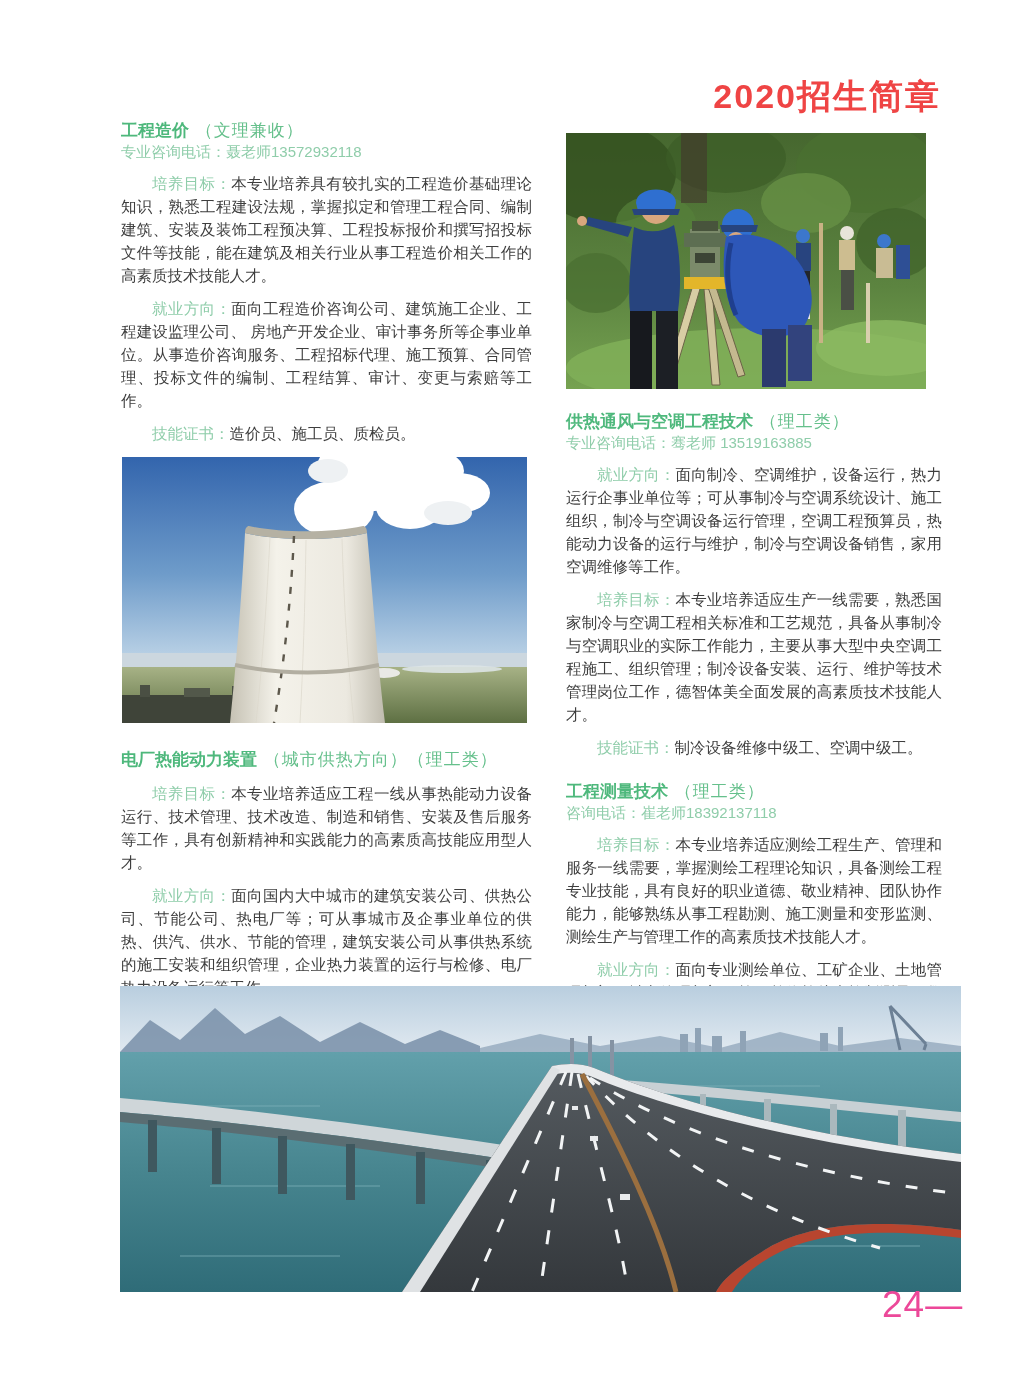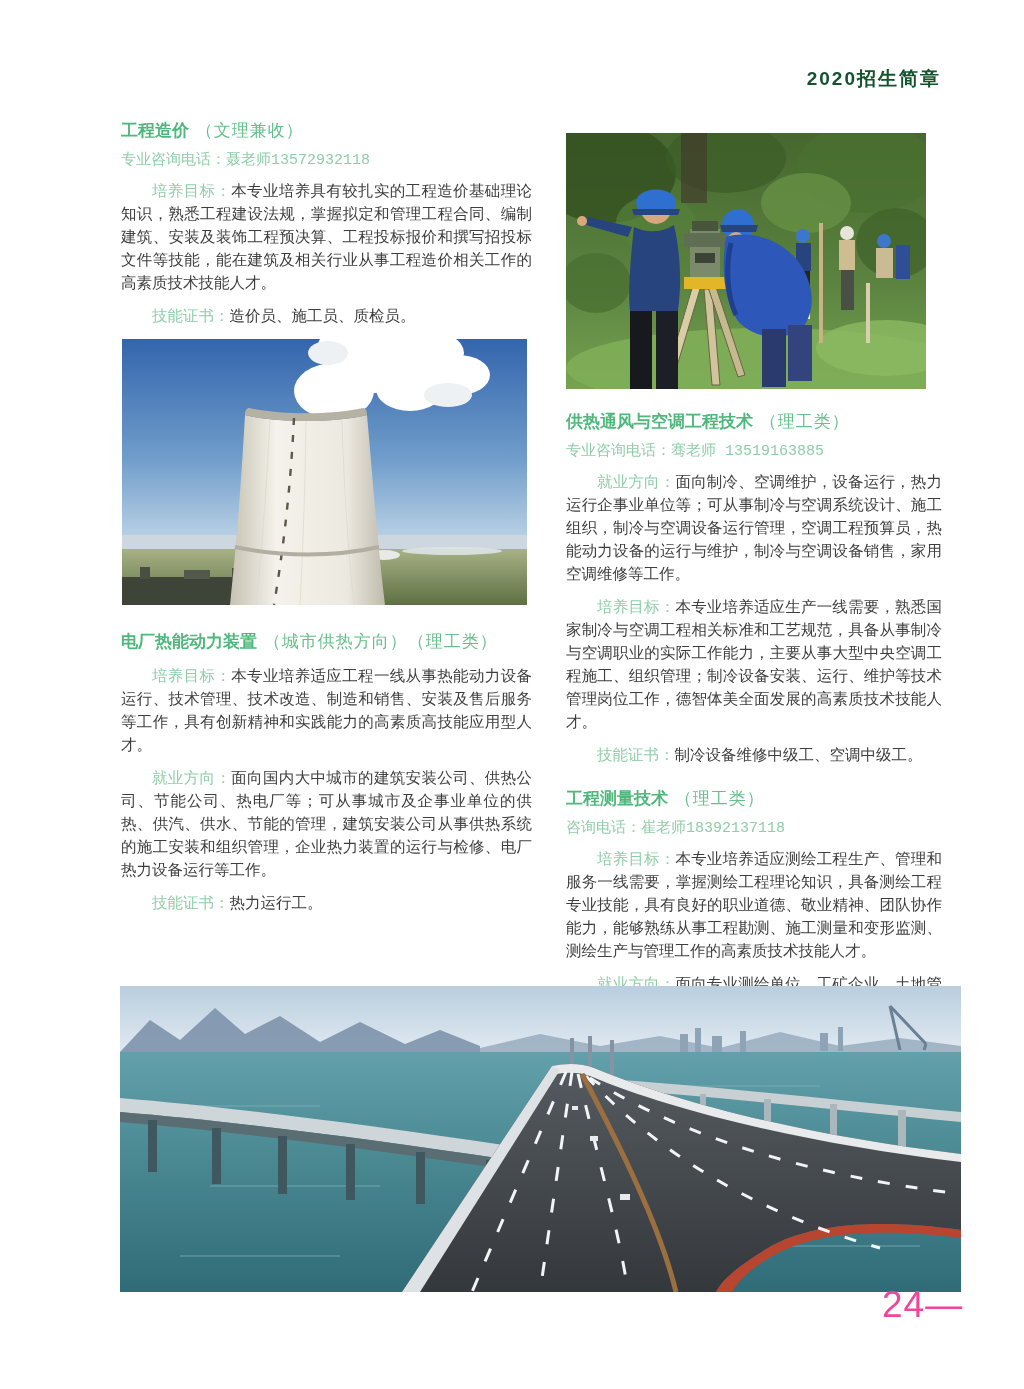--- a/index.html
+++ b/index.html
@@ -1,30 +1,30 @@
 <!DOCTYPE html>
 <html><head>
 <meta charset="utf-8">
 <style>
   html,body{margin:0;padding:0;background:#ffffff;}
   .page{
     position:relative;width:1024px;height:1389px;background:#ffffff;overflow:hidden;
     font-family:"Liberation Sans","DejaVu Sans",sans-serif;
   }
   .brochure-header{
-    position:absolute;top:66px;right:83px;
-    font-size:19px;font-weight:700;letter-spacing:2px;color:#14532d;
+    position:absolute;top:74px;right:83px;
+    font-size:34px;font-weight:700;letter-spacing:2px;color:#ef4444;
   }
   .col-left{position:absolute;left:121px;top:113px;width:411px;}
   .col-right{position:absolute;left:566px;top:133px;width:376px;}
   .major{margin:0;}
   .major-title{margin:0;line-height:1.25;}
   .major-title .t{font-size:17px;font-weight:700;color:#4eb87c;}
   .major-title .suffix{font-size:17px;font-weight:400;color:#66c08c;letter-spacing:1px;}
-  .phone{margin-top:7px;font-size:15px;color:#8fcdaa;font-family:Liberation Mono, monospace;}
+  .phone{font-size:15px;color:#8fcdaa;}
   .para{
     margin:10px 0 0;font-size:15.5px;line-height:23px;color:#3e3e3e;
     text-align:justify;text-indent:2em;
   }
   .para .label{color:#8fcdaa;}
   .photo{display:block;}
   .photo-survey{width:360px;height:256px;margin:0 0 15px 0;}
   .photo-tower{width:405px;height:266px;margin:12px 0 19px 1px;}
   .photo-bridge{position:absolute;left:120px;top:986px;width:841px;height:306px;}
   .mt-section{margin-top:15px;}
@@ -42,20 +42,21 @@
 
   <div class="col-left">
 
     <section class="major">
       <h2 class="major-title">
         <span class="t">工程造价</span>
         <span class="suffix">（文理兼收）</span>
       </h2>
       <div class="phone">专业咨询电话：聂老师13572932118</div>
       <p class="para"><span class="label">培养目标：</span><span>本专业培养具有较扎实的工程造价基础理论知识，熟悉工程建设法规，掌握拟定和管理工程合同、编制建筑、安装及装饰工程预决算、工程投标报价和撰写招投标文件等技能，能在建筑及相关行业从事工程造价相关工作的高素质技术技能人才。</span></p>
+      <p class="para"><span class="label">就业方向：</span><span>面向工程造价咨询公司、建筑施工企业、工程建设监理公司、 房地产开发企业、审计事务所等企事业单位。从事造价咨询服务、工程招标代理、施工预算、合同管理、投标文件的编制、工程结算、审计、变更与索赔等工作。</span></p>
       <p class="para"><span class="label">技能证书：</span><span>造价员、施工员、质检员。</span></p>
     </section>
 
     <svg class="photo photo-tower" viewBox="0 0 405 266" preserveAspectRatio="none" role="img">
       <defs>
         <linearGradient id="ctSky" x1="0" y1="0" x2="0" y2="1">
           <stop offset="0" stop-color="#3365ad"></stop>
             <stop offset="0.55" stop-color="#6f9cca"></stop>
             <stop offset="1" stop-color="#c6daea"></stop>
         </linearGradient>

